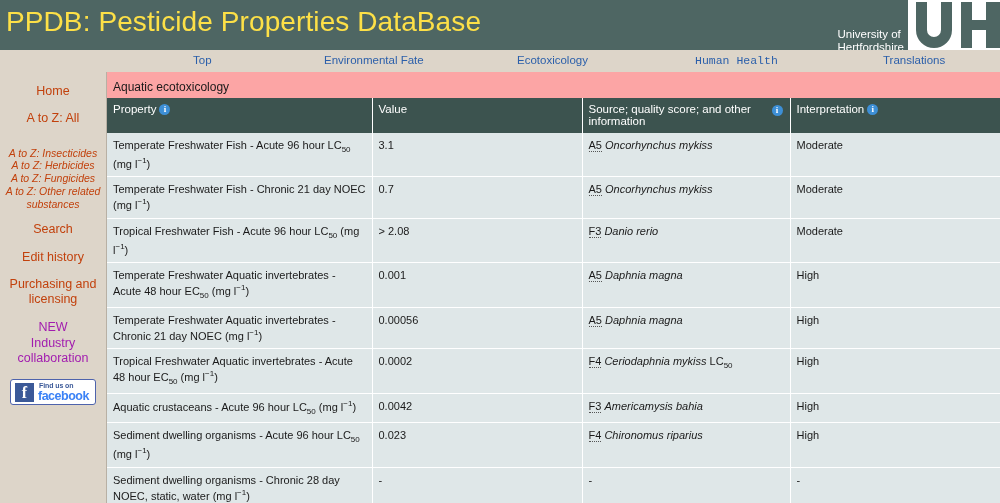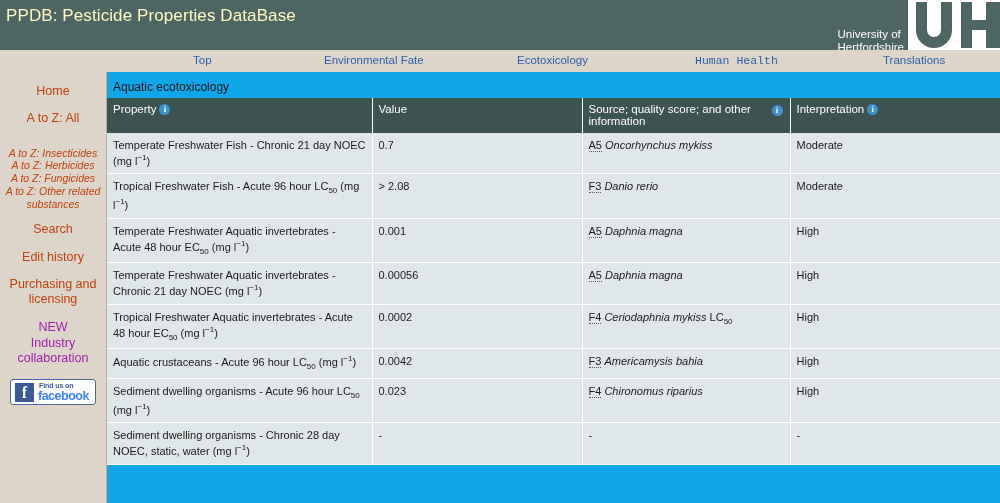--- a/index.html
+++ b/index.html
@@ -13,22 +13,22 @@
 
   
   .banner {
     position: absolute; left: 0; top: 0;
     width: 1000px; height: 50px;
     background: #4e6663;
     overflow: hidden;
   }
   .banner-title {
     position: absolute; left: 6px; top: 6px;
-    font-size: 17px;
-    color: #fef9c3;
+    font-size: 28px;
+    color: #fde047;
     letter-spacing: 0.1px;
     white-space: nowrap;
   }
   .uni-name {
     position: absolute; right: 96px; top: 28px;
     color: #ffffff;
     font-size: 11.5px;
     line-height: 13px;
     text-align: left;
     white-space: nowrap;
@@ -109,21 +109,21 @@
   .fb-word {
     position: absolute; left: 27px; top: 9px;
     font-size: 12.5px; color: #3b82f6; font-weight: bold;
     letter-spacing: -0.5px;
   }
 
   
   .content {
     position: absolute; left: 106px; top: 72px;
     width: 894px; height: 431px;
-    background: #0ea5e9;
+    background: #fca5a5;
     border-left: 1px solid #b8b0a4;
   }
   .section-title {
     position: absolute; left: 6px; top: 8px;
     font-size: 12px;
     color: #1a1a1a;
   }
 
   
   table.ppdb {
@@ -259,20 +259,26 @@
     <thead>
       <tr>
         <th><span>Property</span><span class="info-i">i</span></th>
         <th><span>Value</span></th>
         <th><span>Source; quality score; and other information</span><span class="info-i info-i-right">i</span></th>
         <th><span>Interpretation</span><span class="info-i">i</span></th>
       </tr>
     </thead>
     <tbody id="tbody">
         <tr>
+          <td>Temperate Freshwater Fish - Acute 96 hour LC<sub>50</sub> (mg l<sup>−1</sup>)</td>
+          <td>3.1</td>
+          <td><span class="qcode">A5</span> <span class="sp">Oncorhynchus mykiss</span></td>
+          <td>Moderate</td>
+        </tr>
+        <tr>
           <td>Temperate Freshwater Fish - Chronic 21 day NOEC (mg l<sup>−1</sup>)</td>
           <td>0.7</td>
           <td><span class="qcode">A5</span> <span class="sp">Oncorhynchus mykiss</span></td>
           <td>Moderate</td>
         </tr>
         <tr>
           <td>Tropical Freshwater Fish - Acute 96 hour LC<sub>50</sub> (mg l<sup>−1</sup>)</td>
           <td>&gt; 2.08</td>
           <td><span class="qcode">F3</span> <span class="sp">Danio rerio</span></td>
           <td>Moderate</td>

